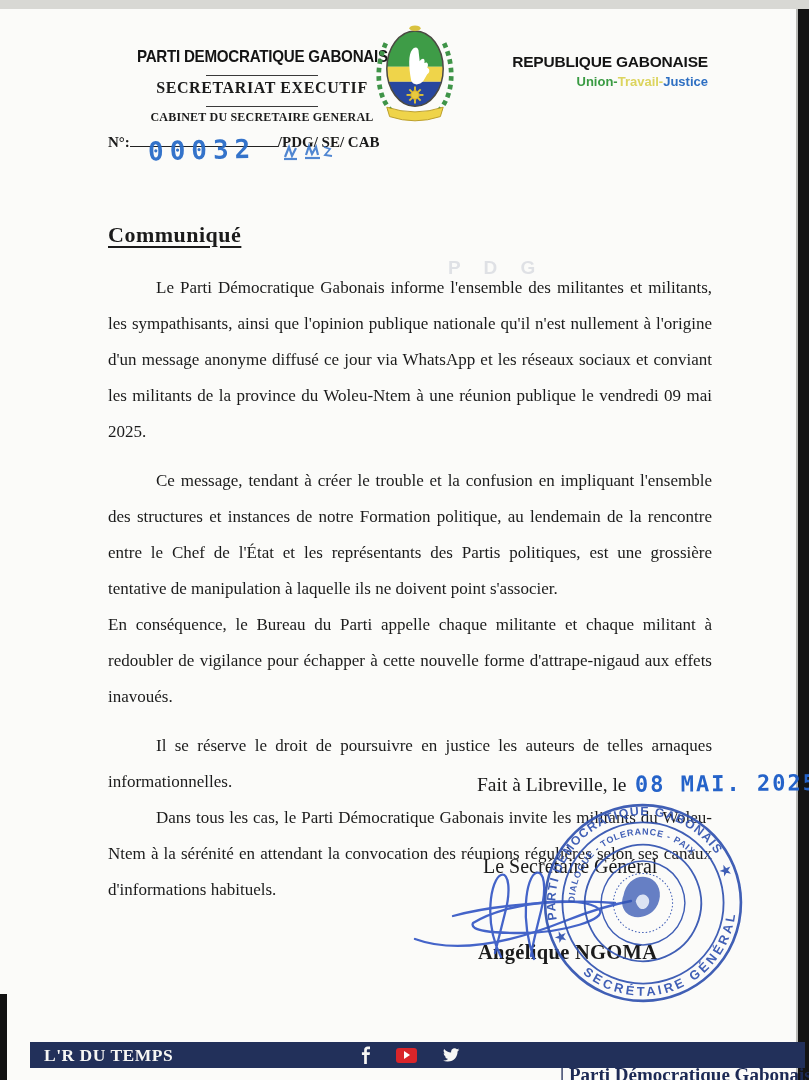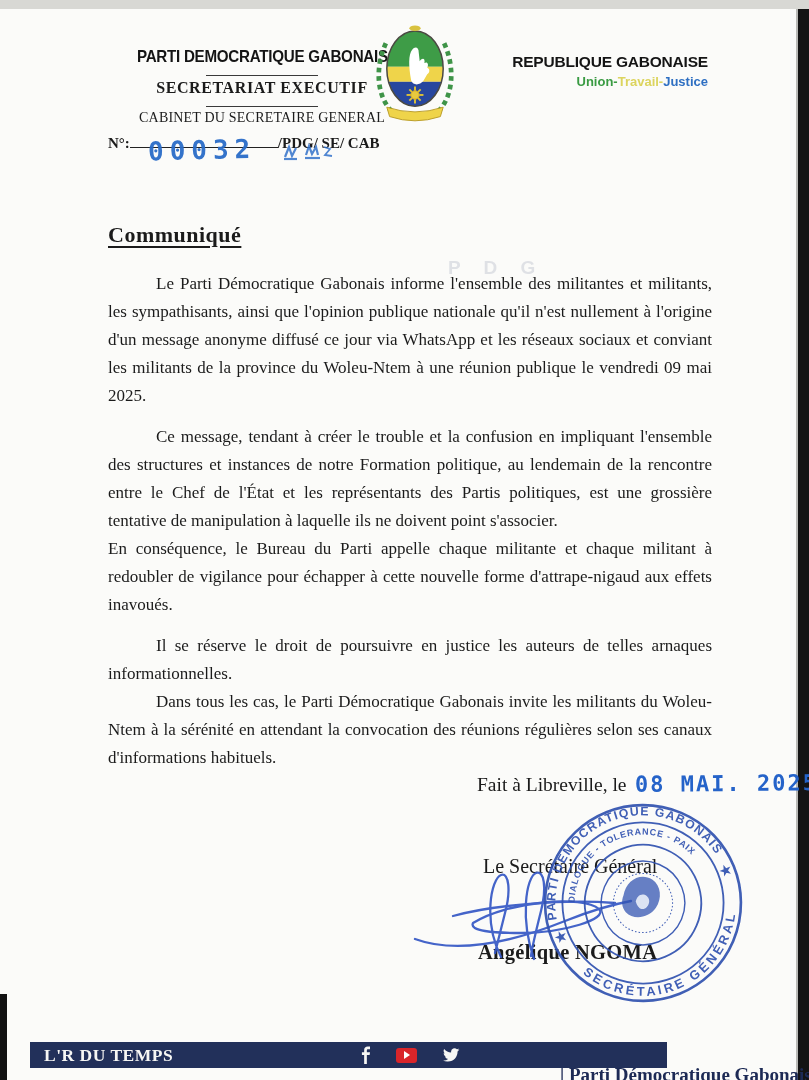--- a/index.html
+++ b/index.html
@@ -9,55 +9,55 @@
   .edge-right{position:absolute;right:0;top:0;width:11px;height:1080px;background:#141414;border-left:2px solid #b9b9b6;}
   .edge-left-bottom{position:absolute;left:0;top:985px;width:7px;height:95px;background:#121212;}
 
   
   .hdr-left{position:absolute;left:104px;top:38px;width:316px;text-align:center;}
   .party-name{font-family:"Liberation Sans",sans-serif;font-weight:bold;font-size:16.5px;letter-spacing:-.3px;
               display:inline-block;transform:scaleX(.92);color:#141414;}
   .motto{font-family:"Liberation Sans",sans-serif;font-weight:bold;font-size:13px;margin-top:3px;}
   .sep-line{width:112px;border:0;border-top:1.6px solid #3a3a3a;margin:9px auto 3px auto;}
   .secretariat{font-weight:bold;font-size:16px;letter-spacing:.6px;}
-  .cabinet{font-weight:normal;font-size:14px;letter-spacing:.2px;white-space:nowrap;}
+  .cabinet{font-weight:bold;font-size:12px;letter-spacing:.2px;white-space:nowrap;}
   .ref-line{font-weight:bold;font-size:15px;text-align:left;margin-top:9px;padding-left:4px;white-space:nowrap;}
   .ref-blank{display:inline-block;width:148px;border-bottom:1.6px solid #222;height:12px;}
   .ref-number{position:absolute;left:44px;top:88px;font-family:"DejaVu Sans Mono",monospace;font-weight:bold;
               font-size:26px;letter-spacing:6px;color:#2a6cc8;transform:rotate(-1.5deg);opacity:.95;}
   .ref-marks{position:absolute;left:178px;top:92px;opacity:.9;}
 
   .emblem{position:absolute;left:368px;top:6px;width:94px;height:112px;}
 
   .hdr-right{position:absolute;left:492px;top:44px;width:216px;text-align:right;}
   .republic-name{font-family:"Liberation Sans",sans-serif;font-weight:bold;font-size:15.5px;letter-spacing:-.2px;color:#141414;}
   .w-green{color:#3a9b43;} .w-yellow{color:#dcd45e;} .w-blue{color:#2e6fc2;}
 
   .watermark{position:absolute;left:448px;top:248px;font-size:19px;letter-spacing:9px;color:#9aa0b5;opacity:.28;
              font-family:"Liberation Sans",sans-serif;font-weight:bold;}
 
   .doc-title{position:absolute;left:108px;top:213px;width:604px;text-align:left;font-size:22px;font-weight:bold;
              letter-spacing:.5px;}
   .doc-title span{text-decoration:underline;text-decoration-thickness:2px;text-underline-offset:4px;}
 
-  .body-text{position:absolute;left:108px;top:261px;width:604px;font-size:17px;line-height:28px;text-align:justify;}
+  .body-text{position:absolute;left:108px;top:261px;width:604px;font-size:17px;line-height:36px;text-align:justify;}
   .body-text p{margin:0;}
   .body-text p.indent{text-indent:48px;}
   .body-text p.gap{margin-top:13px;}
 
   .dateline{position:absolute;left:477px;top:762px;font-size:19.5px;white-space:nowrap;}
   .date-stamp{font-family:"DejaVu Sans Mono",monospace;font-weight:bold;font-size:22px;letter-spacing:2px;
               color:#2563c9;margin-left:9px;display:inline-block;transform:rotate(-.5deg);}
 
   .sig-role{position:absolute;left:483px;top:846px;font-size:20px;z-index:2;}
   .sig-name{position:absolute;left:478px;top:932px;font-size:20.5px;font-weight:bold;z-index:2;letter-spacing:.3px;}
   .sig-ink{position:absolute;left:413px;top:850px;z-index:3;}
   .seal{position:absolute;left:541px;top:792px;width:204px;height:204px;z-index:4;transform:rotate(-22deg);opacity:.92;}
 
-  .footer-bar{position:absolute;left:30px;top:1033px;width:637px;height:26px;background:#22305a;z-index:1;}
+  .footer-bar{position:absolute;left:30px;top:1033px;width:775px;height:26px;background:#22305a;z-index:1;}
   .footer-brand{position:absolute;left:14px;top:3px;color:#f6f6f4;font-weight:bold;font-size:17.5px;letter-spacing:.5px;}
   .footer-icons{position:absolute;left:330px;top:4px;display:flex;align-items:center;gap:25px;}
   .yt-badge{width:21px;height:15px;background:#d9252a;border-radius:3px;display:flex;align-items:center;justify-content:center;}
   .yt-badge .tri{width:0;height:0;border-left:6px solid #fff;border-top:4px solid transparent;border-bottom:4px solid transparent;}
   .footer-right{position:absolute;left:560px;top:1055px;font-weight:bold;font-size:19px;color:#1d2a55;z-index:2;white-space:nowrap;}
 </style>
 </head>
 <body>
 
 <div class="page">

